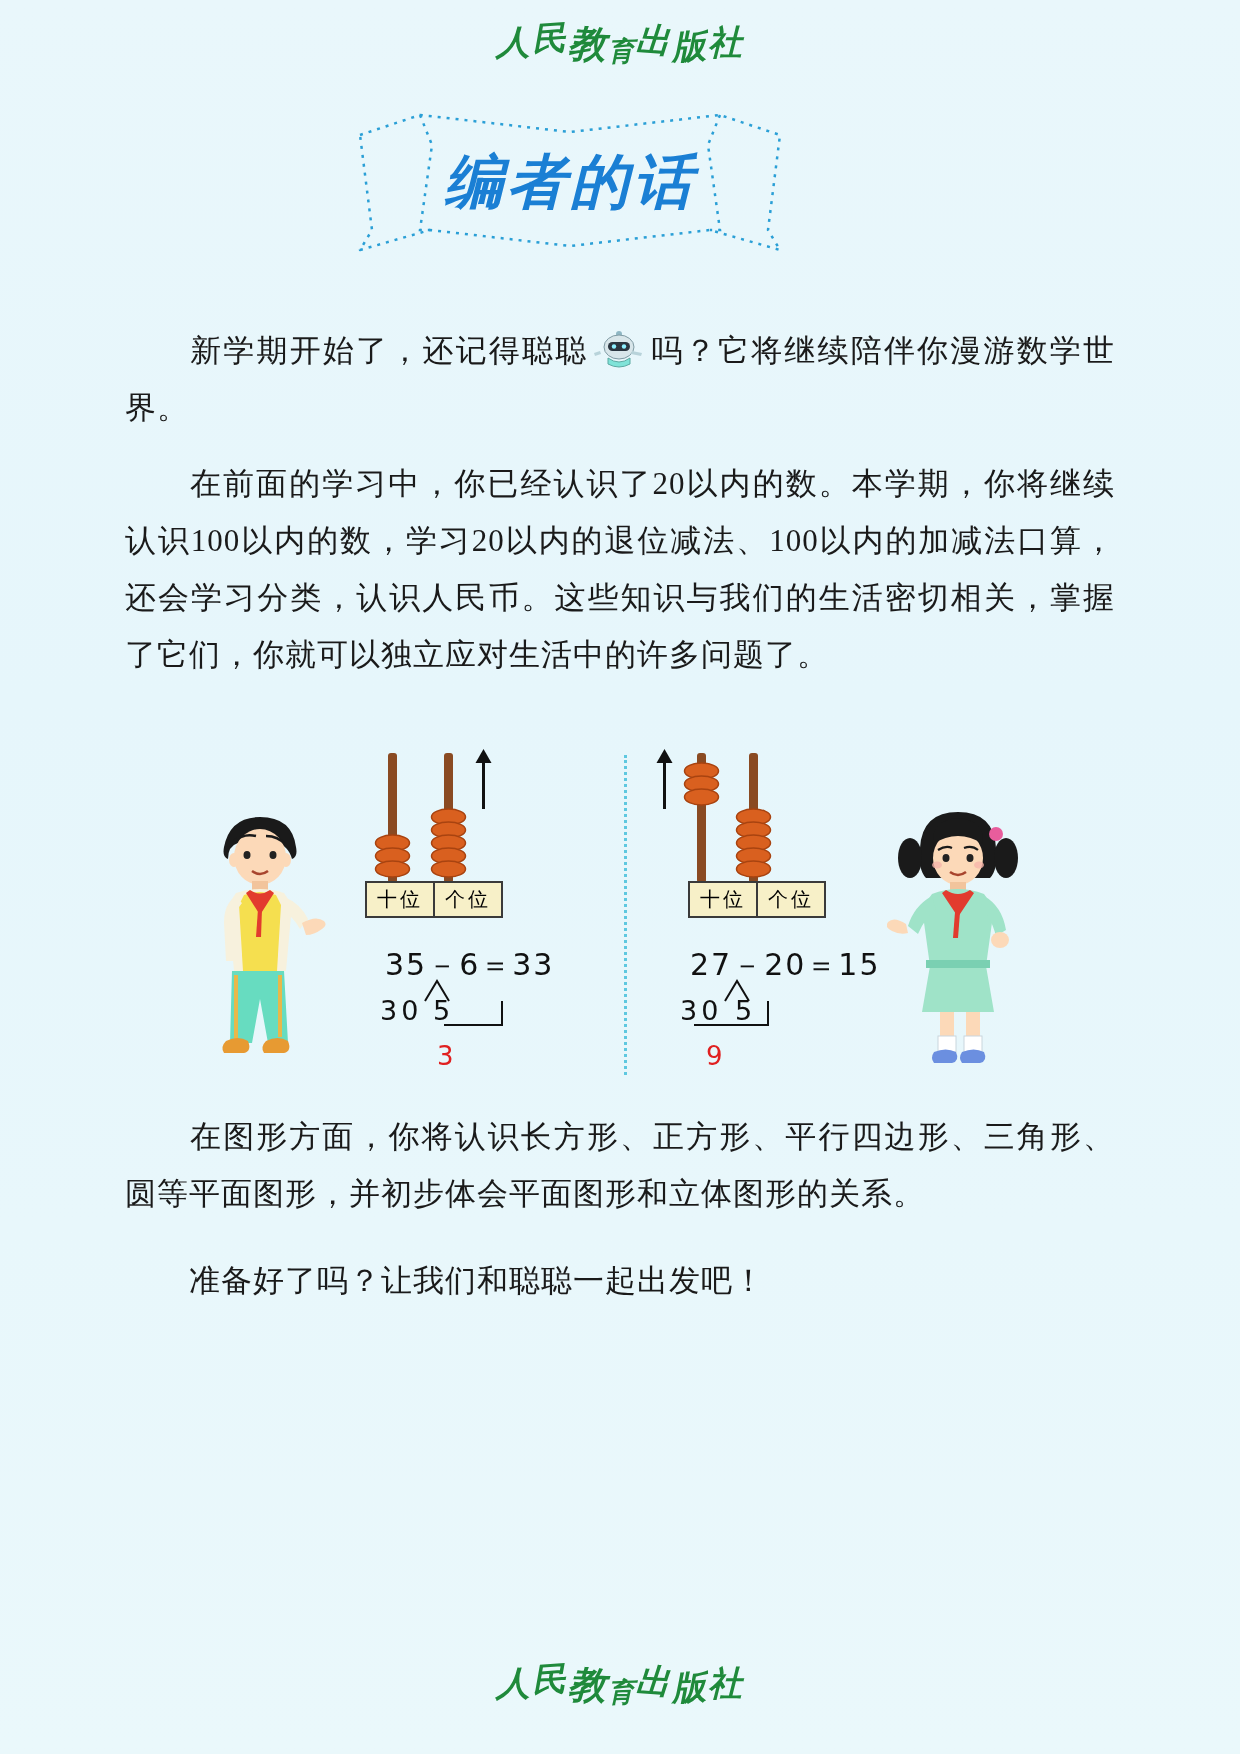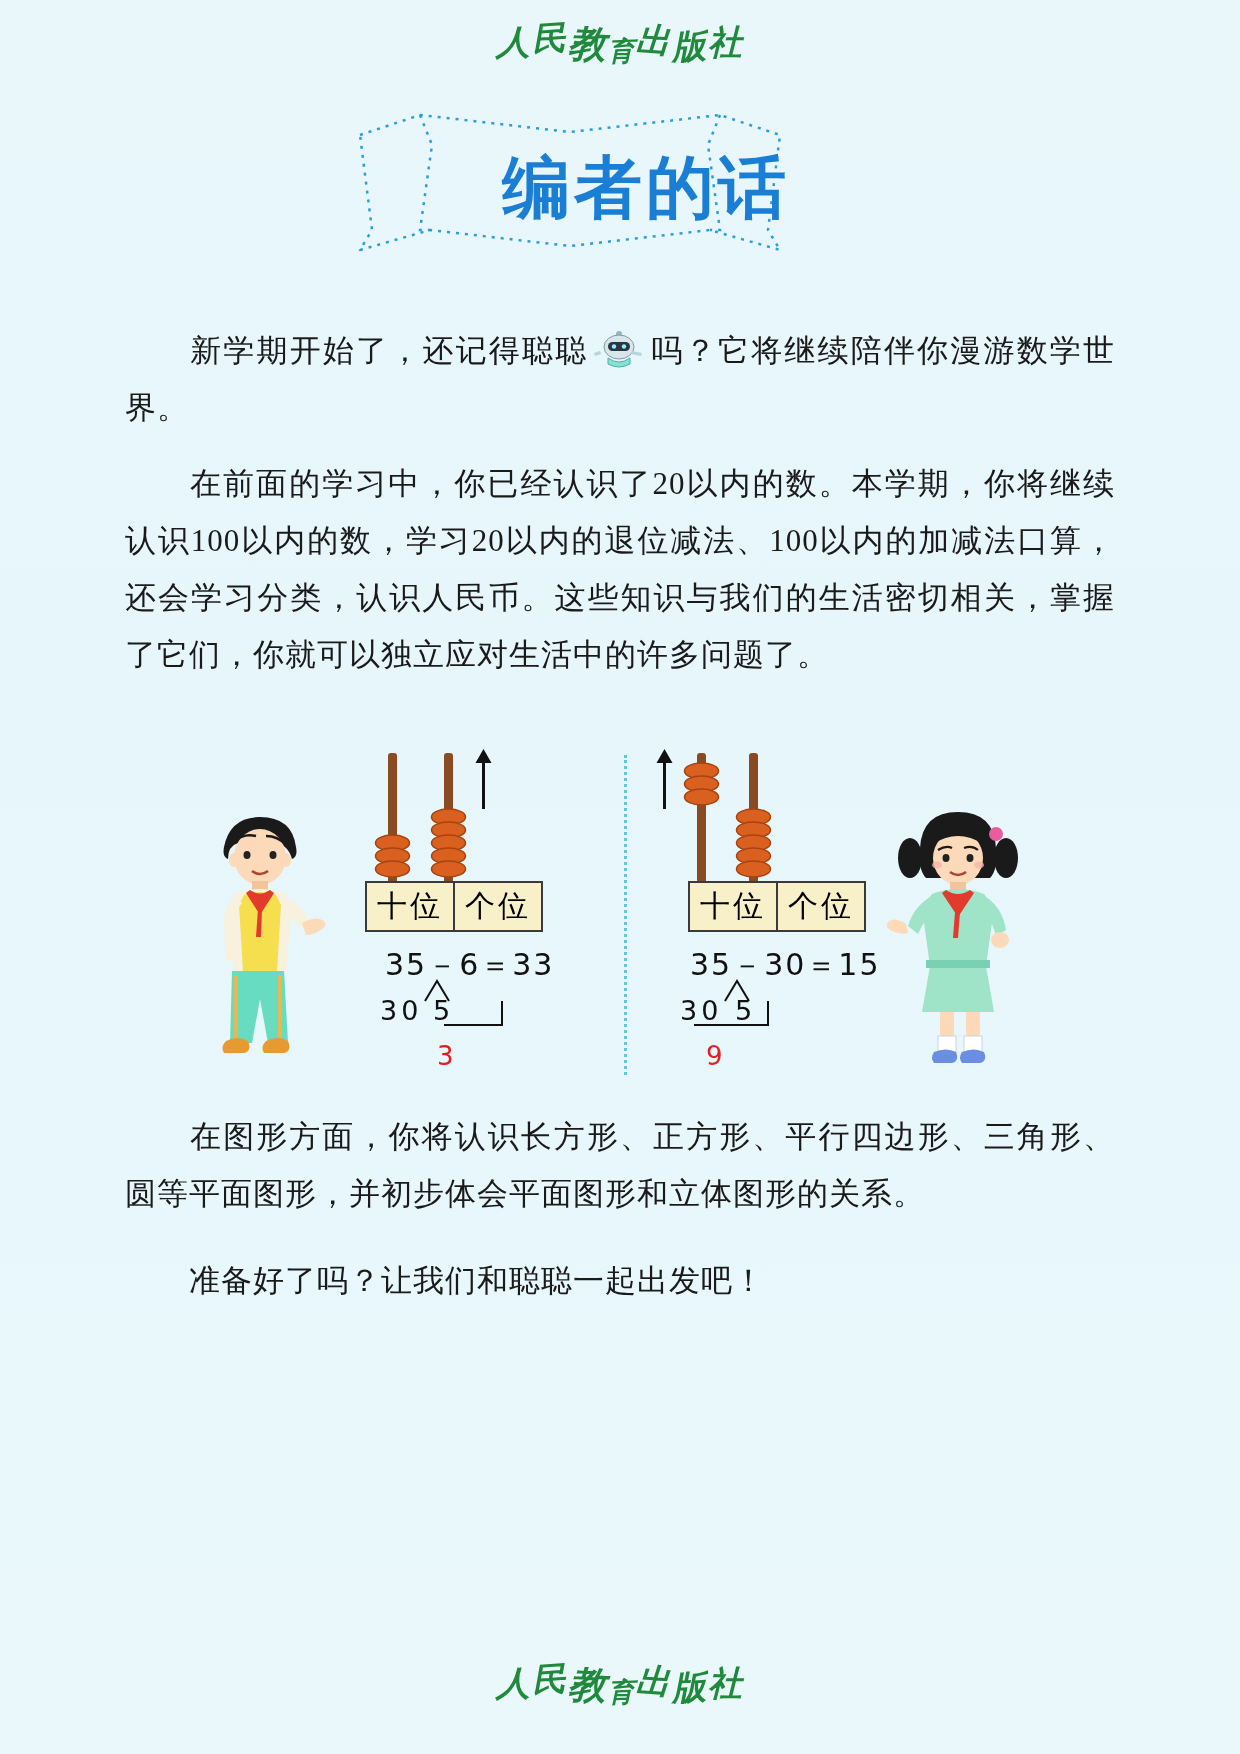--- a/index.html
+++ b/index.html
@@ -48,26 +48,27 @@
     left: 350px;
     top: 110px;
     width: 440px;
     height: 145px;
   }
   .banner svg { position: absolute; left: 0; top: 0; }
   .banner-title {
     position: absolute;
     width: 440px;
     top: 33px;
-    text-align: right;
-    font-size: 68px;
+    text-align: center;
+    font-size: 59px;
     font-weight: bold;
     color: #1a7fd4;
     font-family: "DejaVu Sans", sans-serif;
     letter-spacing: 4px;
+    font-style: italic;
   }
 
   
   .para {
     position: absolute;
     left: 125px;
     width: 990px;
     font-size: 31px;
     line-height: 57px;
     color: #1a1a1a;
@@ -104,21 +105,21 @@
     width: 0;
     height: 320px;
     border-left: 3px dotted #5ec8e0;
   }
   .place-table {
     position: absolute;
     border: 2px solid #3a3a3a;
     background: #f7f0c8;
     display: flex;
     font-family: "Liberation Serif", serif;
-    font-size: 30px;
+    font-size: 20px;
   }
   .place-table div {
     padding: 3px 10px;
     letter-spacing: 3px;
   }
   .place-table div:first-child { border-right: 2px solid #3a3a3a; }
 
   .equation {
     position: absolute;
     font-size: 30px;
@@ -280,21 +281,21 @@
         <ellipse cx="108.5" cy="111" rx="17" ry="8" fill="#d9601f" stroke="#a84310" stroke-width="1.5"></ellipse>
         <ellipse cx="108.5" cy="124" rx="17" ry="8" fill="#d9601f" stroke="#a84310" stroke-width="1.5"></ellipse>
       </svg>
     </div>
 
     <div class="place-table" style="left:498px; top:136px;">
       <div>十位</div>
       <div>个位</div>
     </div>
 
-    <div class="equation" style="left:500px; top:200px;">35－30＝15</div>
+    <div class="equation" style="left:500px; top:200px;">27－20＝15</div>
 
     <svg style="position:absolute; left:505px; top:232px;" width="130" height="26">
       <path d="M30 24 L42 4 L54 24" fill="none" stroke="#111" stroke-width="2"></path>
     </svg>
     <div class="decomp" style="left:490px; top:250px;">30</div>
     <div class="decomp" style="left:545px; top:250px;">5</div>
 
     <svg style="position:absolute; left:490px; top:250px;" width="140" height="50">
       <path d="M14 30 L88 30 L88 6" fill="none" stroke="#111" stroke-width="2"></path>
     </svg>

